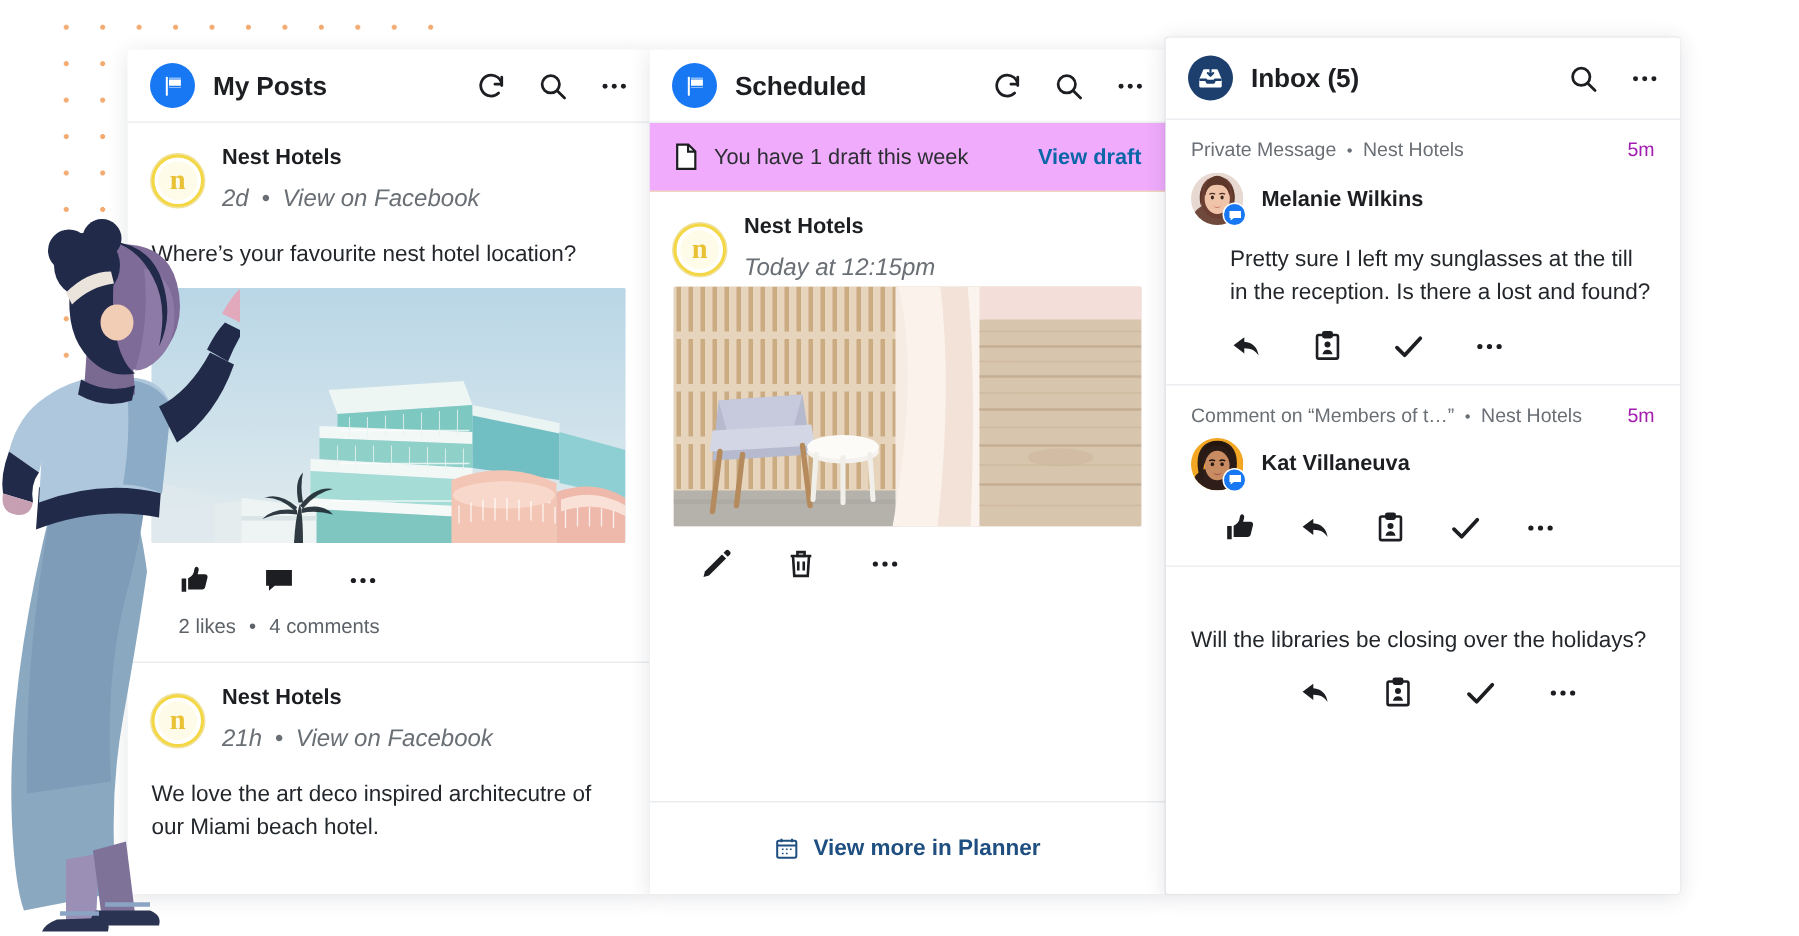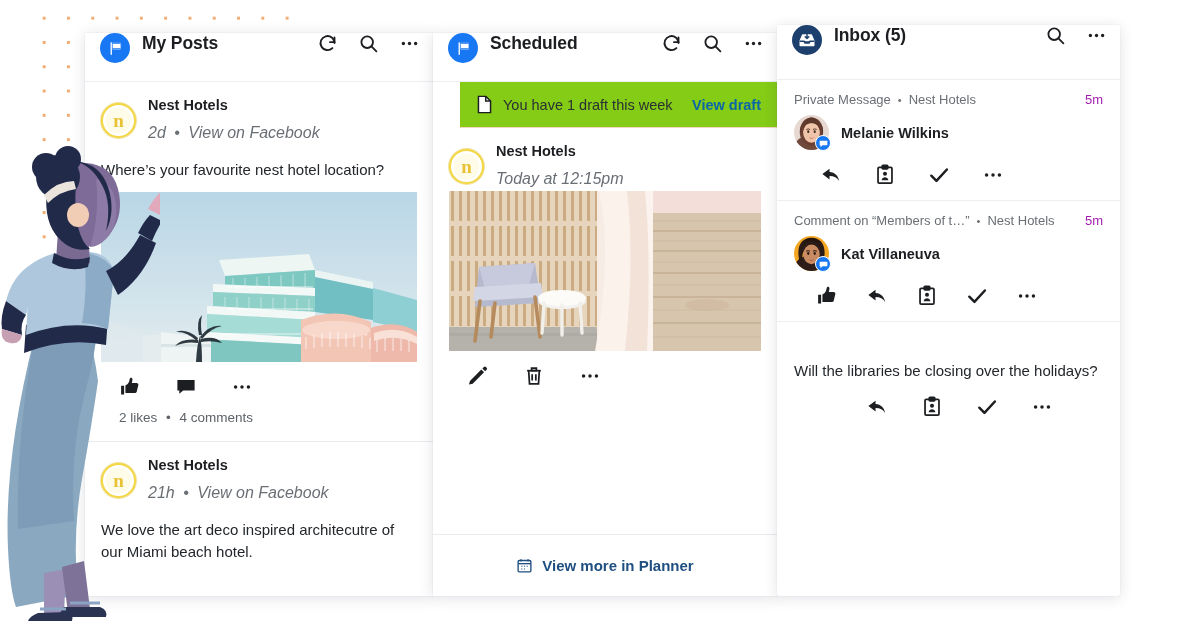--- a/index.html
+++ b/index.html
@@ -25,21 +25,21 @@
   .col {
     position:absolute; background:#ffffff;
     box-shadow: 0 2px 14px rgba(40,50,70,.14), 0 0 1px rgba(40,50,70,.18);
     overflow:hidden;
   }
   #col-posts     { left:85px;  top:33px; width:348px; height:563px; z-index:3; }
   #col-scheduled { left:433px; top:33px; width:344px; height:563px; z-index:4; }
   #col-inbox     { left:777px; top:25px; width:343px; height:571px; z-index:5; border-radius:2px;}
 
   .col-header {
-    height:49px; display:flex; align-items:flex-start; padding:0 13px 0 15px;
+    height:49px; display:flex; align-items:center; padding:0 13px 0 15px;
     border-bottom:1px solid #eceef1; background:#fff;
   }
   #col-inbox .col-header { height:55px; }
   .col-title {
     font-size:17.5px; font-weight:bold; color:#1c1e21; letter-spacing:-.1px;
     margin-left:12px; flex:1; white-space:nowrap;
   }
   .hdr-icons { display:flex; align-items:center; gap:20px; }
   .hdr-icon { width:21px; height:21px; color:#1c1e21; cursor:pointer; display:block; }
 
@@ -79,21 +79,21 @@
 
   .actions { display:flex; align-items:center; gap:34px; padding:14px 18px 0 18px; }
   .act { width:22px; height:22px; color:#1c1e21; cursor:pointer; display:block; }
   .counts { font-size:13.5px; color:#5c6268; padding:12px 18px 16px 18px; }
   .counts .sep { margin:0 5px; }
   .divider { height:1px; background:#e9ebee; }
 
   
   .draft-banner {
     display:flex; align-items:center; gap:10px;
-    background:#84cc16; padding:13px 16px; border-bottom:1px solid #f3d6bf;margin-left:27px;
+    background:#f0abfc; padding:13px 16px; border-bottom:1px solid #f3d6bf;
   }
   .draft-text { font-size:14.5px; color:#2b2f33; flex:1; }
   .draft-link { font-size:14.5px; color:#0a66a8; font-weight:bold; text-decoration:none; cursor:pointer;text-align:center; }
 
   .planner-bar {
     border-top:1px solid #e9ebee; height:62px;
     display:flex; align-items:center; justify-content:center; gap:9px; cursor:pointer;
   }
   .planner-text { font-size:15px; font-weight:bold; color:#1e4f80; }
 
@@ -558,20 +558,21 @@
               </svg>
             </div>
             <div class="msg-badge">
               <svg width="9" height="9" viewBox="0 0 14 14" fill="#fff">
                   <path d="M1 2.6h12v7.2H5.6L2.2 12.5V9.8H1z"></path>
                 </svg>
             </div>
           </div>
           <div class="inbox-name">Melanie Wilkins</div>
         </div>
+        <div class="inbox-text">Pretty sure I left my sunglasses at the till in the reception. Is there a lost and found?</div>
         <div class="inbox-actions">
           <svg class="act" viewBox="0 0 24 24" fill="#1c1e21">
             <path d="M10.4 5.2v3.4c6 .4 9.6 4.3 10.4 10-2-3.7-5.4-5.3-10.4-5.4V17L2.6 11z"></path>
           </svg>
           <svg class="act" viewBox="0 0 24 24" fill="none" stroke="#1c1e21" stroke-width="1.9">
             <rect x="4.4" y="3.6" width="15.2" height="17.2" rx="1.2"></rect>
             <rect x="9" y="1.6" width="6" height="3.6" rx=".8" fill="#1c1e21"></rect>
             <circle cx="12" cy="10.6" r="2.2" fill="#1c1e21" stroke="none"></circle>
             <path d="M8.3 17.6c.5-2.2 2-3.2 3.7-3.2s3.2 1 3.7 3.2z" fill="#1c1e21" stroke="none"></path>
           </svg>

